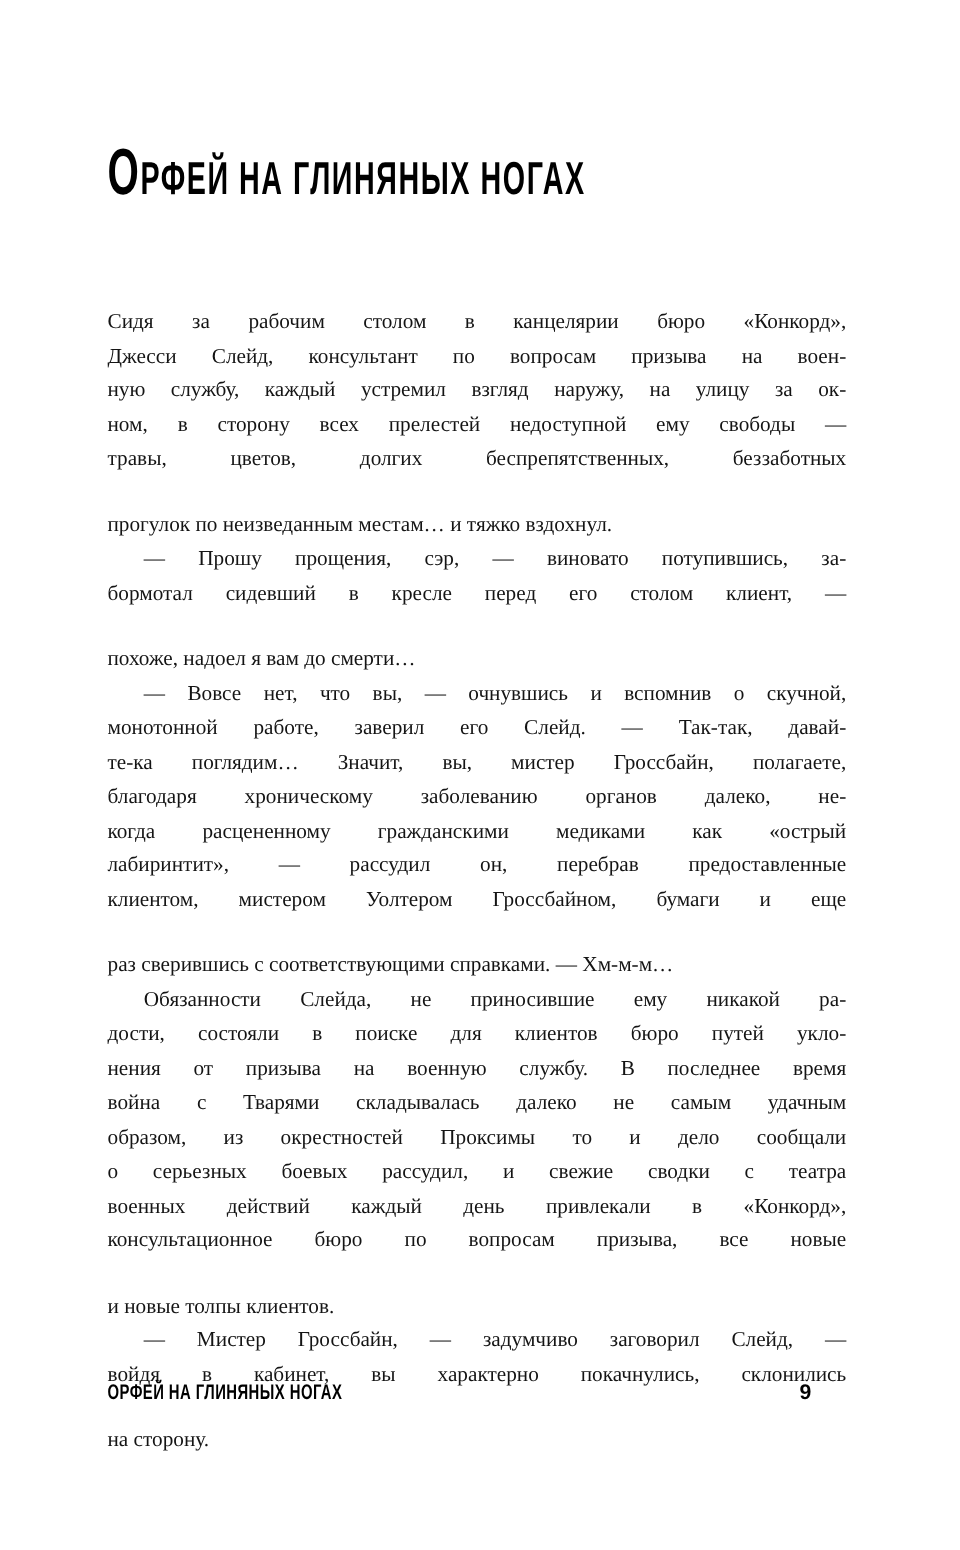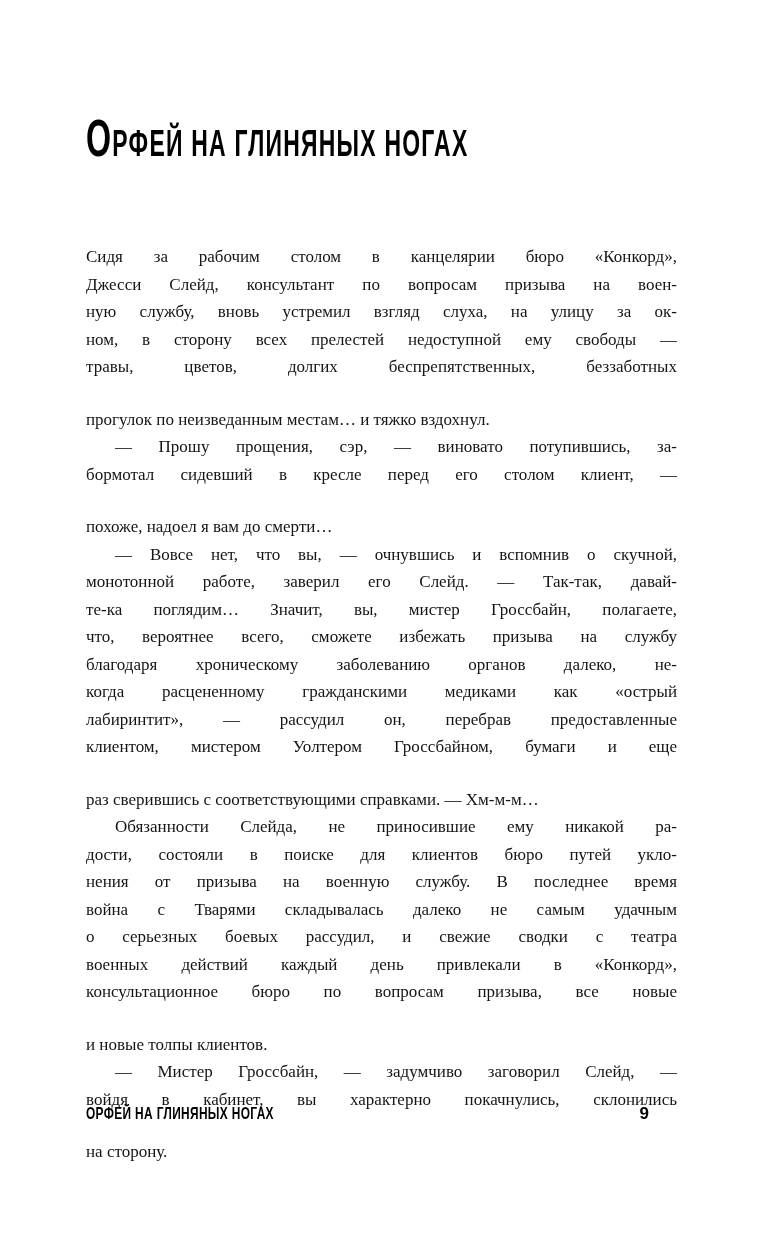--- a/index.html
+++ b/index.html
@@ -97,40 +97,40 @@
 <div class="page">
 
   <div class="chapter-title">
     <span class="title-scale"><span class="title-initial">О</span><span class="title-rest">рфей на глиняных ногах</span></span>
   </div>
 
   <div class="body-text">
 
   <div class="line">Сидя за рабочим столом в канцелярии бюро «Конкорд»,</div>
       <div class="line">Джесси Слейд, консультант по вопросам призыва на воен-</div>
-      <div class="line">ную службу, вновь устремил взгляд слуха, на улицу за ок-</div>
+      <div class="line">ную службу, каждый устремил взгляд наружу, на улицу за ок-</div>
       <div class="line">ном, в сторону всех прелестей недоступной ему свободы —</div>
       <div class="line">травы, цветов, долгих беспрепятственных, беззаботных</div>
       <div class="line last">прогулок по неизведанным местам… и тяжко вздохнул.</div>
       <div class="line indent">— Прошу прощения, сэр, — виновато потупившись, за-</div>
       <div class="line">бормотал сидевший в кресле перед его столом клиент, —</div>
       <div class="line last">похоже, надоел я вам до смерти…</div>
       <div class="line indent">— Вовсе нет, что вы, — очнувшись и вспомнив о скучной,</div>
       <div class="line">монотонной работе, заверил его Слейд. — Так-так, давай-</div>
       <div class="line">те-ка поглядим… Значит, вы, мистер Гроссбайн, полагаете,</div>
-      <div class="line">что, вероятнее всего, сможете избежать призыва на службу</div>
       <div class="line">благодаря хроническому заболеванию органов далеко, не-</div>
       <div class="line">когда расцененному гражданскими медиками как «острый</div>
       <div class="line">лабиринтит», — рассудил он, перебрав предоставленные</div>
       <div class="line">клиентом, мистером Уолтером Гроссбайном, бумаги и еще</div>
       <div class="line last">раз сверившись с соответствующими справками. — Хм-м-м…</div>
       <div class="line indent">Обязанности Слейда, не приносившие ему никакой ра-</div>
       <div class="line">дости, состояли в поиске для клиентов бюро путей укло-</div>
       <div class="line">нения от призыва на военную службу. В последнее время</div>
       <div class="line">война с Тварями складывалась далеко не самым удачным</div>
+      <div class="line">образом, из окрестностей Проксимы то и дело сообщали</div>
       <div class="line">о серьезных боевых рассудил, и свежие сводки с театра</div>
       <div class="line">военных действий каждый день привлекали в «Конкорд»,</div>
       <div class="line">консультационное бюро по вопросам призыва, все новые</div>
       <div class="line last">и новые толпы клиентов.</div>
       <div class="line indent">— Мистер Гроссбайн, — задумчиво заговорил Слейд, —</div>
       <div class="line">войдя в кабинет, вы характерно покачнулись, склонились</div>
       <div class="line last">на сторону.</div>
     </div>
 
   <div class="footer">

